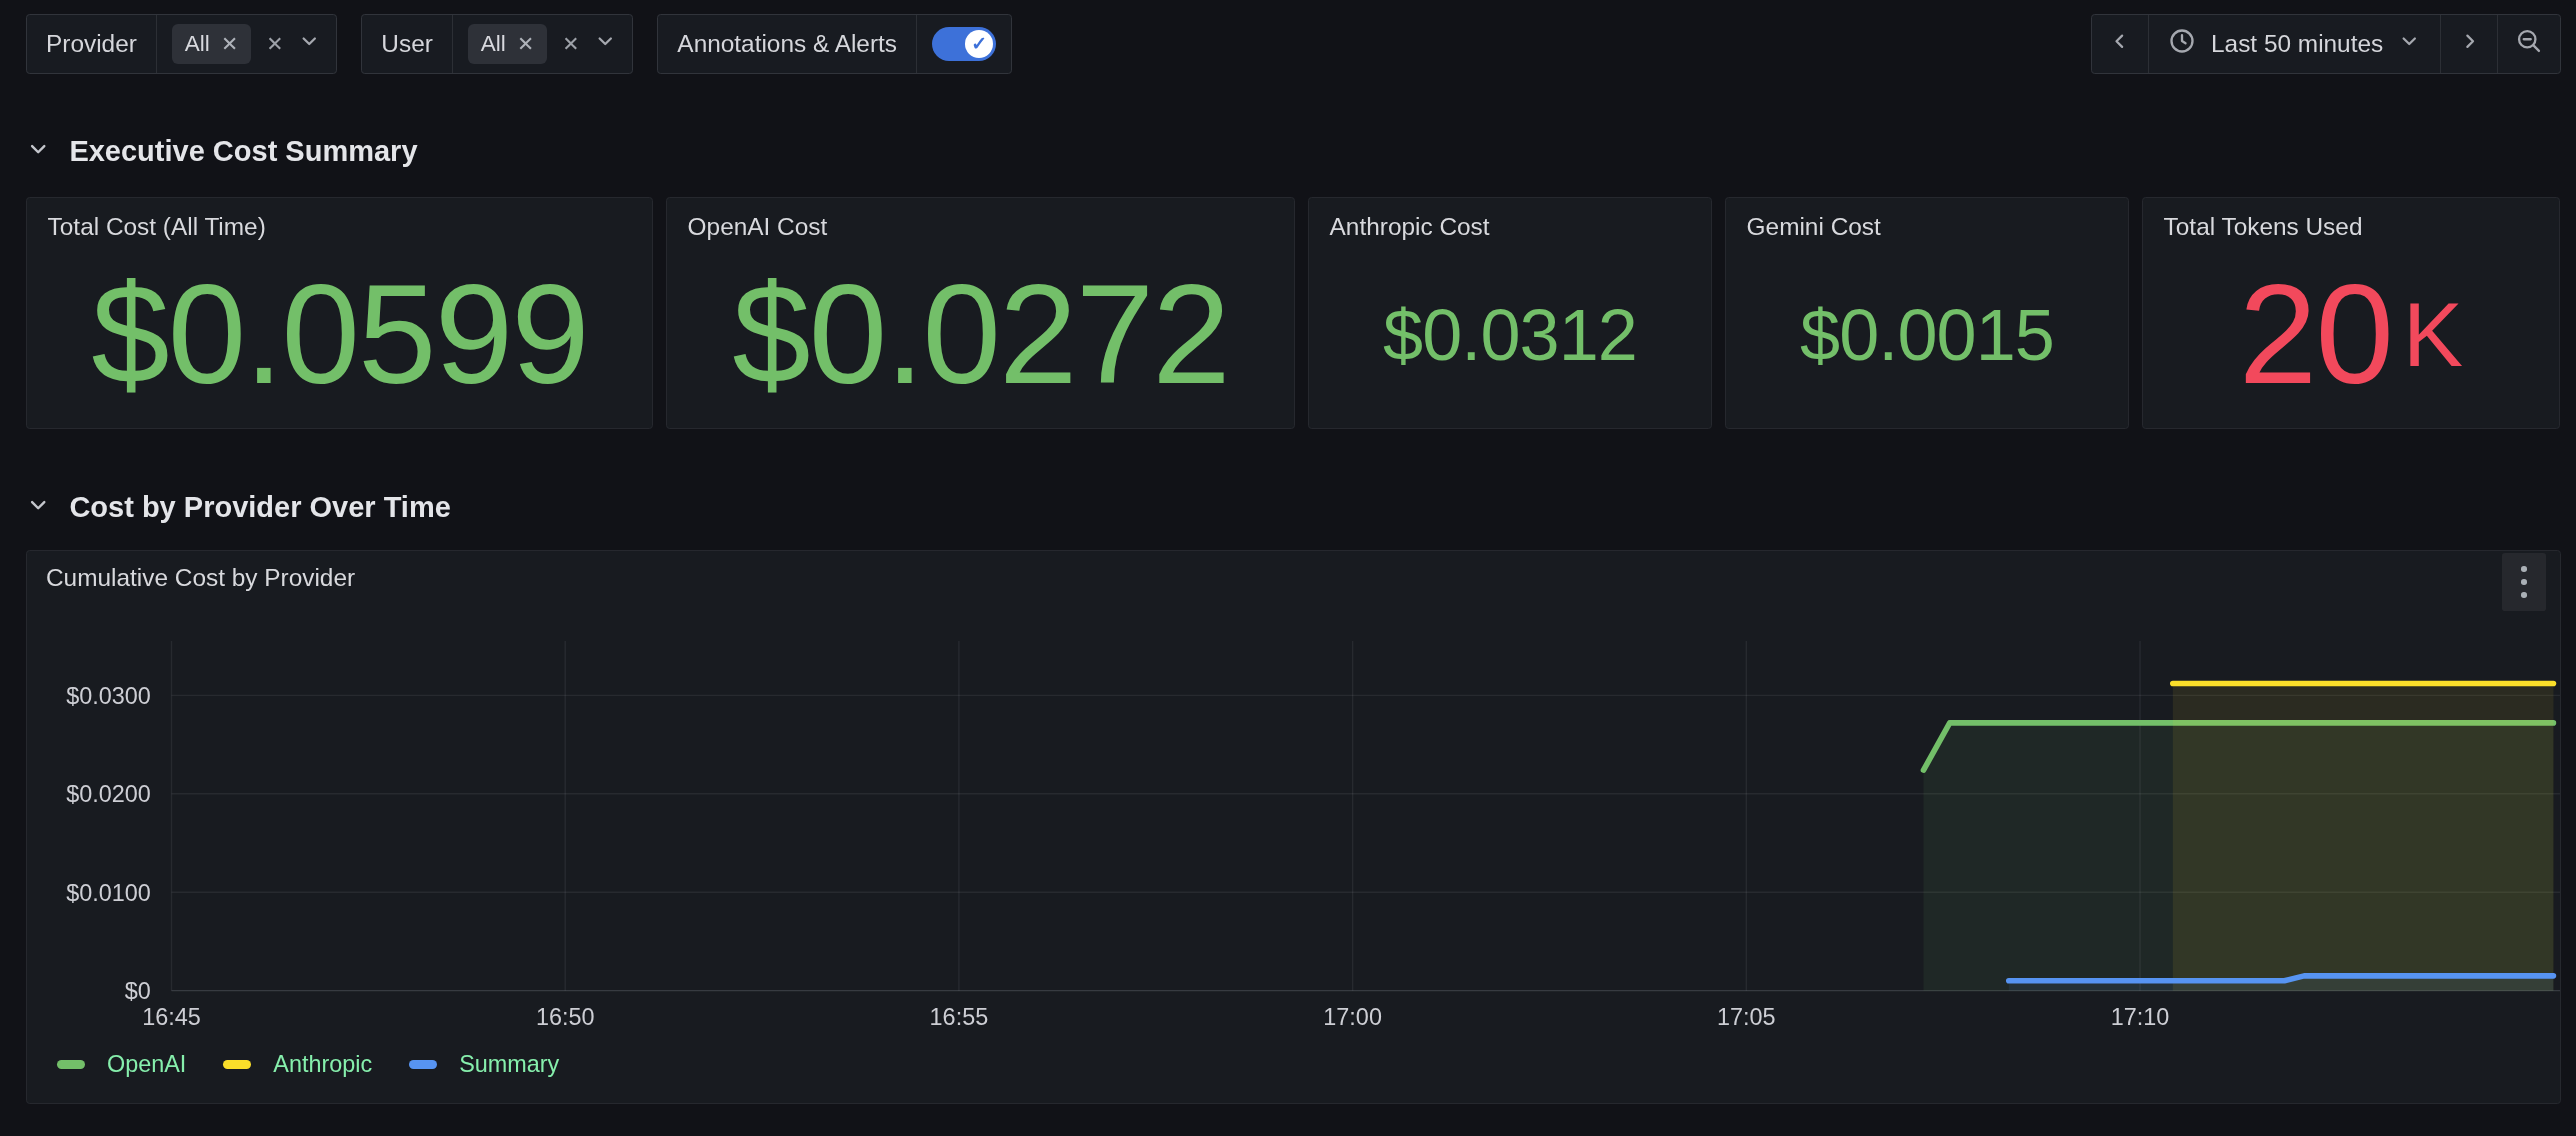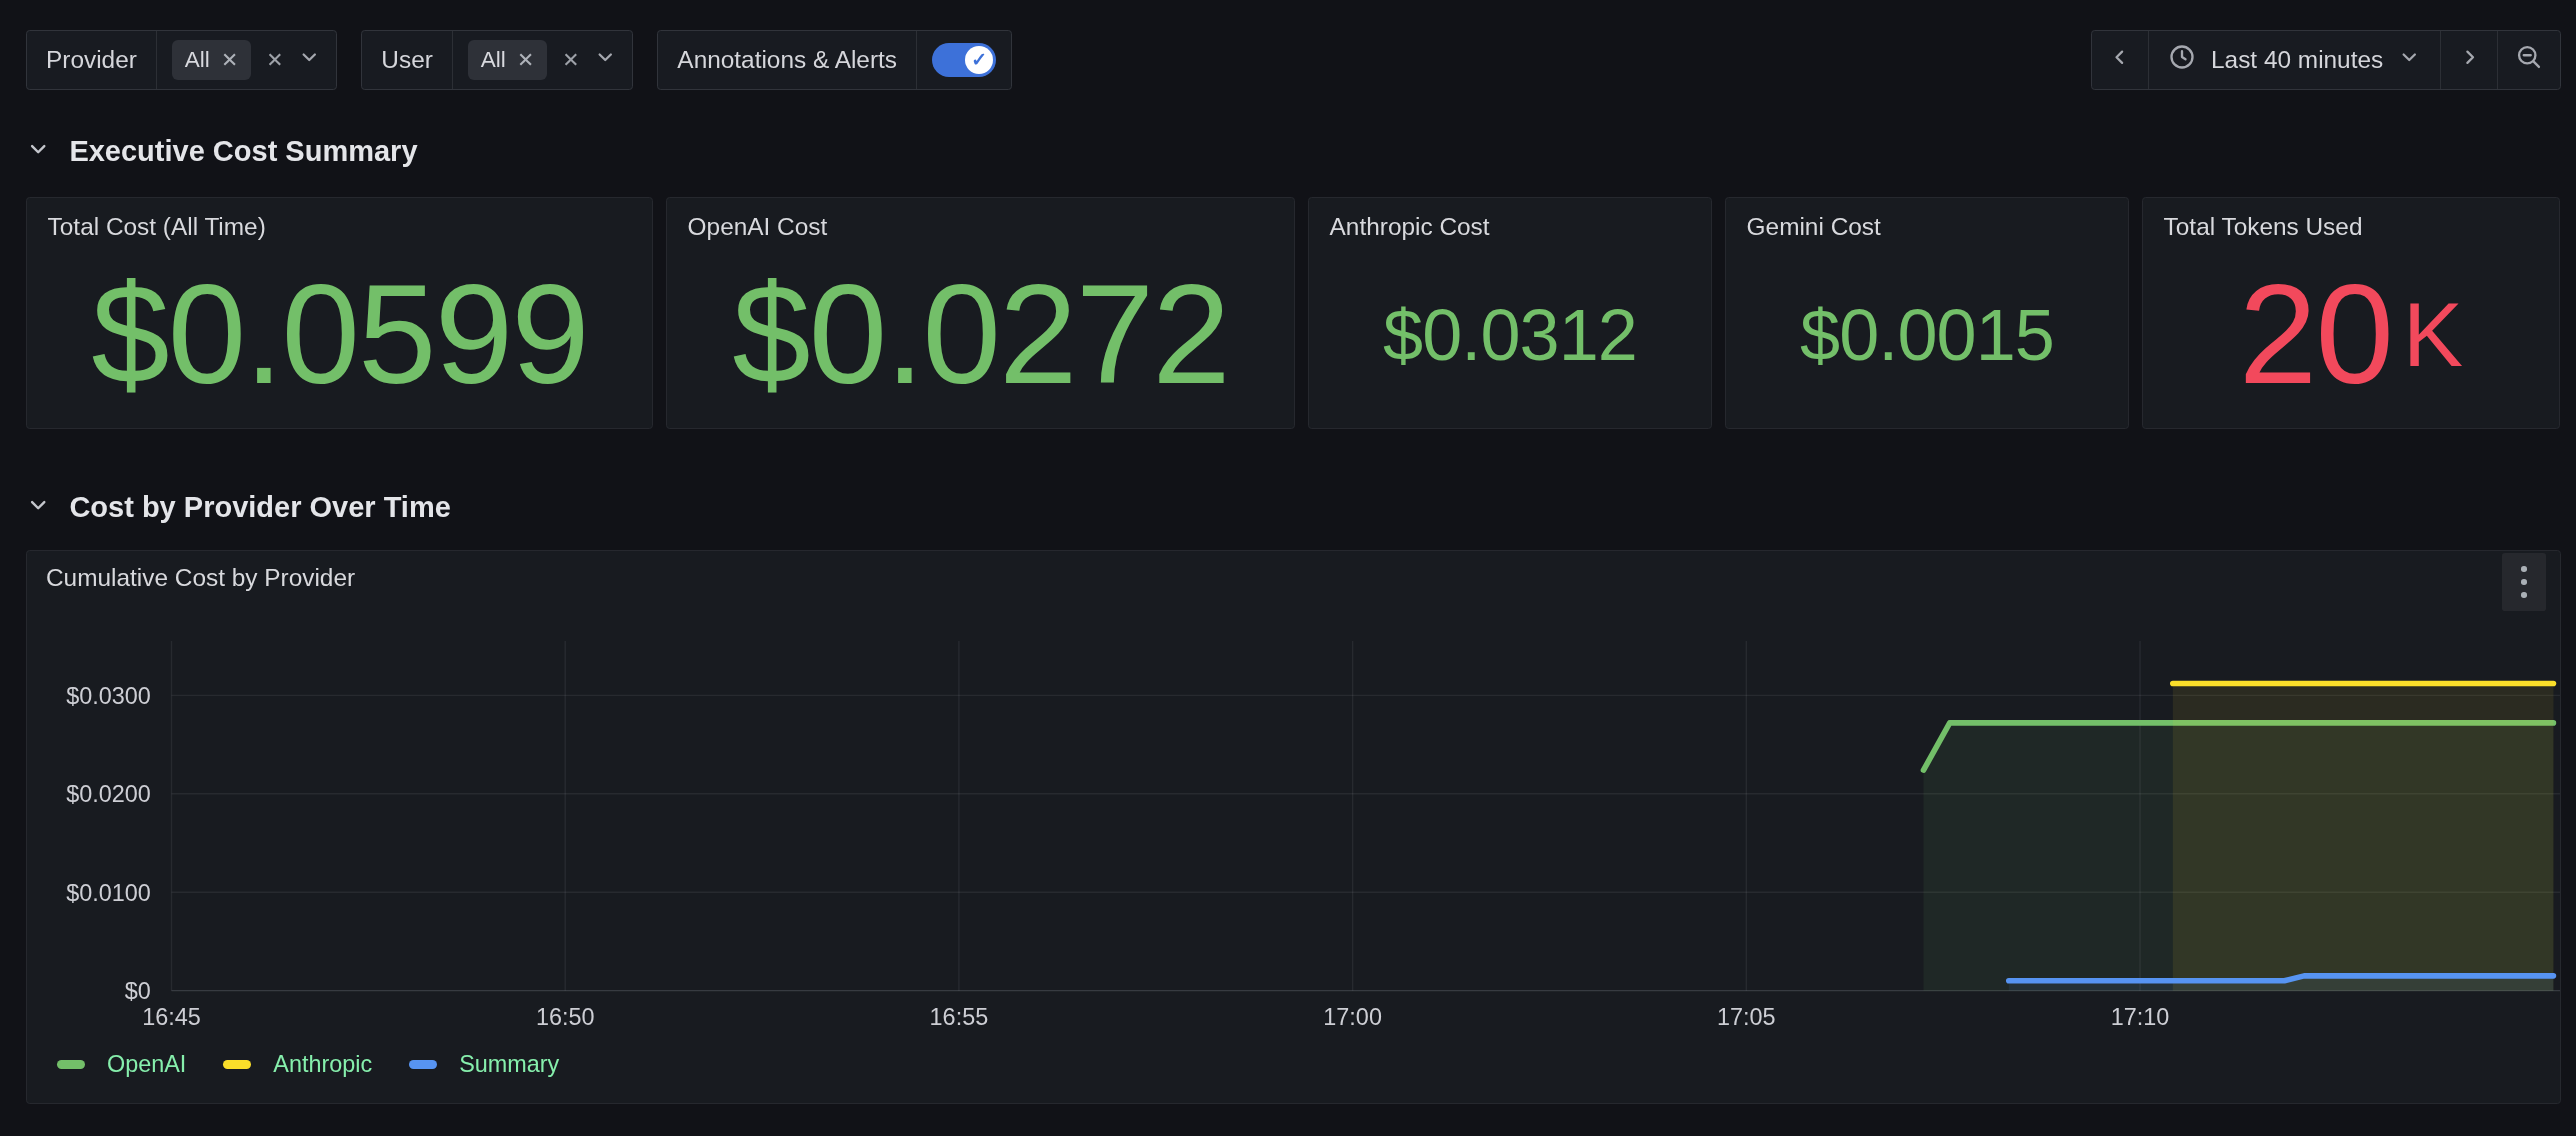--- a/index.html
+++ b/index.html
@@ -1,20 +1,20 @@
 <!DOCTYPE html>
 <html style="font-size:15px"><head>
 <meta charset="utf-8">
 <style>
   html,body{margin:0;padding:0;background:#0f1116;}
   body{width:2576px;height:1136px;font-family:"Liberation Sans",sans-serif;-webkit-font-smoothing:antialiased;}
   .root{position:relative;width:2576px;height:1136px;background:#111217;overflow:hidden;}
 
   
-  .topbar{position:absolute;top:30px;left:26px;right:15px;display:flex;justify-content:space-between;align-items:center;}
+  .topbar{position:absolute;top:14px;left:26px;right:15px;display:flex;justify-content:space-between;align-items:center;}
   .tb-left,.tb-right{display:flex;gap:24.4px;}
   .box{display:flex;align-items:stretch;height:60px;background:#181b21;border:0.9px solid #31343b;border-radius:3.7px;color:#d5d6db;font-size:24.4px;box-sizing:border-box;}
   .seg{display:flex;align-items:center;padding:0 19px;gap:15px;}
   .seg.tight{padding:0 15px;}
   .vdiv{width:0.9px;background:#2c2f35;align-self:stretch;}
   .pill{display:flex;align-items:center;gap:11.2px;background:#2e3138;border-radius:6px;padding:6.6px 13px;font-size:22.5px;color:#d8d9de;cursor:pointer;}
   .x-glyph{color:#aeb2b9;font-size:20.6px;line-height:1;}
   .muted{color:#9da1a8;}
   .chev-svg{display:block;color:#a5a8af;}
   .icon-btn{display:flex;align-items:center;justify-content:center;padding:0 17px;cursor:pointer;}
@@ -117,21 +117,21 @@
           </span>
         </div>
         <div class="vdiv"></div>
         <div class="seg">
           <span class="chev-svg">
             <svg width="28" height="28" viewBox="0 0 24 24">
                 <circle cx="12" cy="12" r="9" fill="none" stroke="currentColor" stroke-width="2"></circle>
                 <polyline points="12,7 12,12 15,14" fill="none" stroke="currentColor" stroke-width="2" stroke-linecap="round" stroke-linejoin="round"></polyline>
               </svg>
           </span>
-          <span>Last 40 minutes</span>
+          <span>Last 50 minutes</span>
           <span class="chev-svg">
             <svg width="22.5" height="22.5" viewBox="0 0 24 24">
                 <polyline points="6,9 12,15 18,9" fill="none" stroke="currentColor" stroke-width="2.4" stroke-linecap="round" stroke-linejoin="round"></polyline>
               </svg>
           </span>
         </div>
         <div class="vdiv"></div>
         <div class="icon-btn">
           <span class="chev-svg">
             <svg width="22.5" height="22.5" viewBox="0 0 24 24">

